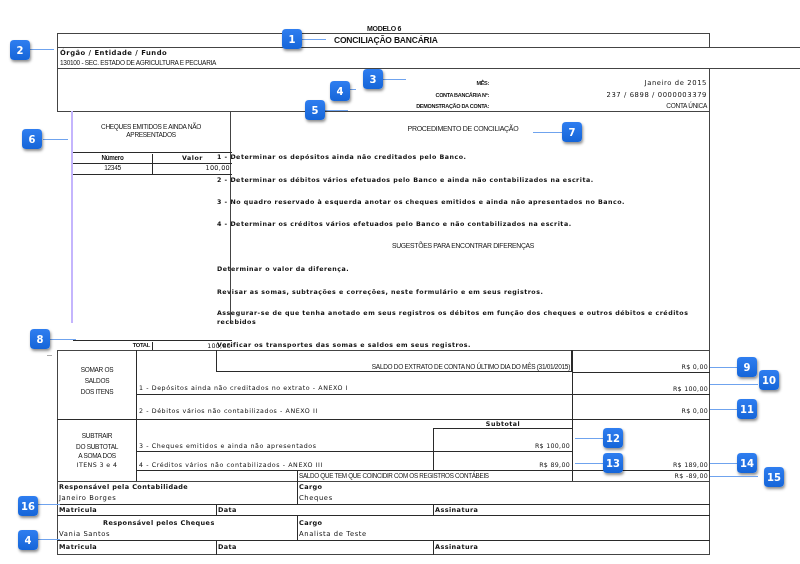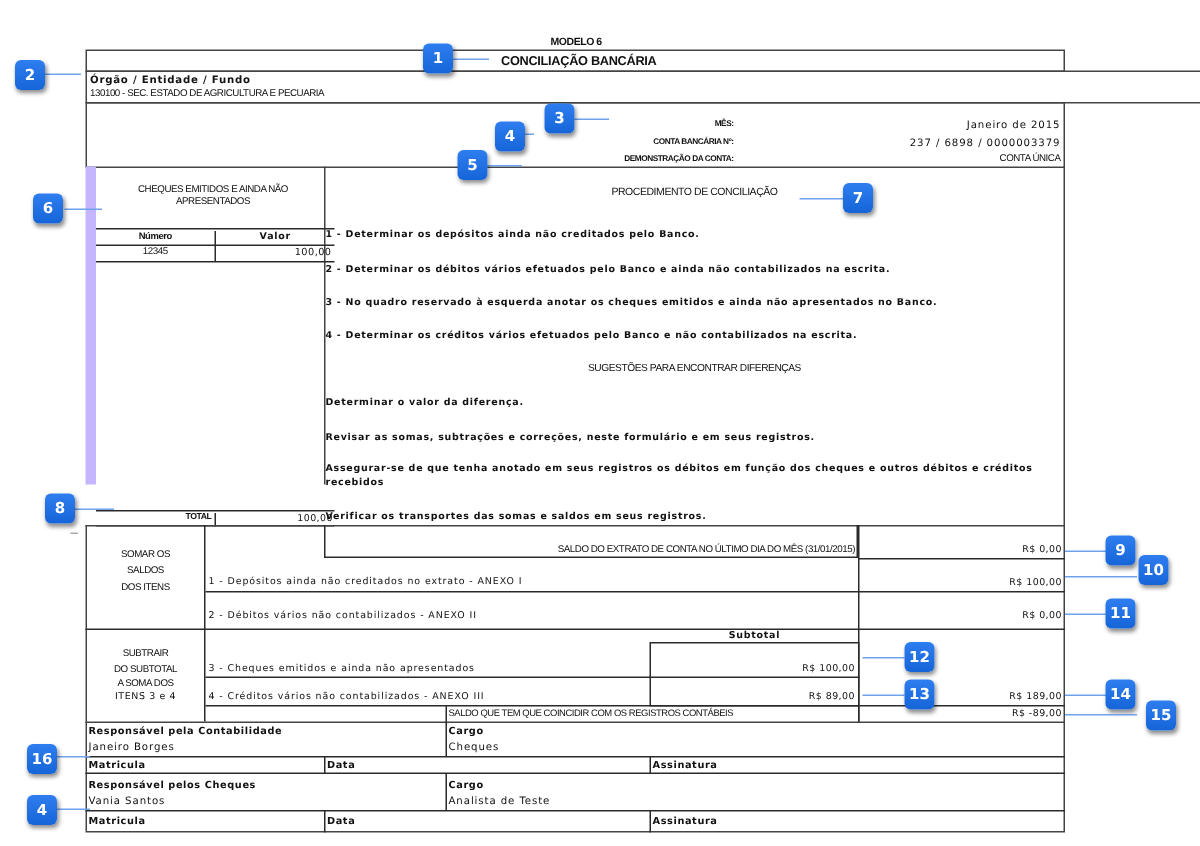--- a/index.html
+++ b/index.html
@@ -48,21 +48,21 @@
 
 <div class="abs b thick" style="left:57px; top:68px; width:653px; height:44px;">
   <div class="abs t-narrow-b right" style="left:300px; width:131px; top:11px; font-size:5.5px;">MÊS:</div>
   <div class="abs t-wide right" style="right:2px; top:10px;">Janeiro de 2015</div>
   <div class="abs t-narrow-b right" style="left:260px; width:171px; top:23px; font-size:5.5px;">CONTA BANCÁRIA Nº:</div>
   <div class="abs t-wide right" style="right:2px; top:22px;">237 / 6898 / 0000003379</div>
   <div class="abs t-narrow-b right" style="left:240px; width:191px; top:34px; font-size:5.5px;">DEMONSTRAÇÃO DA CONTA:</div>
   <div class="abs t-narrow right" style="right:2px; top:33px;">CONTA ÚNICA</div>
 </div>
 
-<div class="abs bl br thick" style="left:57px; top:111px; width:160px; height:212px; border-left:7px solid #c4b5fd;">
+<div class="abs bl br thick" style="left:71px; top:111px; width:160px; height:212px; border-left:2px solid #c4b5fd;">
   <div class="abs t-narrow center" style="left:15px; width:126px; top:12px; line-height:8px;">CHEQUES EMITIDOS E AINDA NÃO APRESENTADOS</div>
 
   <div class="abs bt bb" style="left:0; top:41px; width:159px; height:12px;">
     <div class="abs t-narrow-b center br" style="left:0; width:80px; top:1px; height:10px;">Número</div>
     <div class="abs t-wide-b center" style="left:80px; width:79px; top:1px; font-size:6.3px;">Valor</div>
   </div>
   <div class="abs bb" style="left:0; top:52px; width:159px; height:12px;">
     <div class="abs t-narrow center br" style="left:0; width:80px; top:1px; height:10px;">12345</div>
     <div class="abs t-wide right" style="left:80px; width:77px; top:1px; font-size:6.5px; letter-spacing:0.3px;">100,00</div>
   </div>
@@ -140,21 +140,21 @@
 <div class="abs t-wide-b" style="left:299px; top:483px; font-size:6.5px; letter-spacing:0.4px;">Cargo</div>
 <div class="abs t-wide" style="left:299px; top:494px; font-size:6.8px;">Cheques</div>
 
 <div class="abs" style="left:57px; top:504px; width:653px; height:12px; border-top:1px solid #2a2a2a; border-bottom:1px solid #2a2a2a;"></div>
 <div class="abs t-wide-b" style="left:59px; top:506px; font-size:6.5px; letter-spacing:0.4px;">Matricula</div>
 <div class="abs bl" style="left:216px; top:504px; height:12px;"></div>
 <div class="abs t-wide-b" style="left:218px; top:506px; font-size:6.5px; letter-spacing:0.4px;">Data</div>
 <div class="abs bl" style="left:433px; top:504px; height:12px;"></div>
 <div class="abs t-wide-b" style="left:435px; top:506px; font-size:6.5px; letter-spacing:0.4px;">Assinatura</div>
 
-<div class="abs t-wide-b" style="left:59px; top:519px; font-size:6.5px; letter-spacing:0.4px;">Responsável pelos Cheques</div>
+<div class="abs t-wide-b" style="left:59px; top:519px; font-size:6.5px; letter-spacing:0.4px;padding-left:44px;">Responsável pelos Cheques</div>
 <div class="abs t-wide" style="left:59px; top:530px; font-size:6.8px;">Vania Santos</div>
 <div class="abs bl" style="left:297px; top:516px; height:24px;"></div>
 <div class="abs t-wide-b" style="left:299px; top:519px; font-size:6.5px; letter-spacing:0.4px;">Cargo</div>
 <div class="abs t-wide" style="left:299px; top:530px; font-size:6.8px;">Analista de Teste</div>
 
 <div class="abs" style="left:57px; top:540px; width:653px; height:1px; border-top:1px solid #2a2a2a;"></div>
 <div class="abs t-wide-b" style="left:59px; top:543px; font-size:6.5px; letter-spacing:0.4px;">Matricula</div>
 <div class="abs bl" style="left:216px; top:540px; height:15px;"></div>
 <div class="abs t-wide-b" style="left:218px; top:543px; font-size:6.5px; letter-spacing:0.4px;">Data</div>
 <div class="abs bl" style="left:433px; top:540px; height:15px;"></div>

